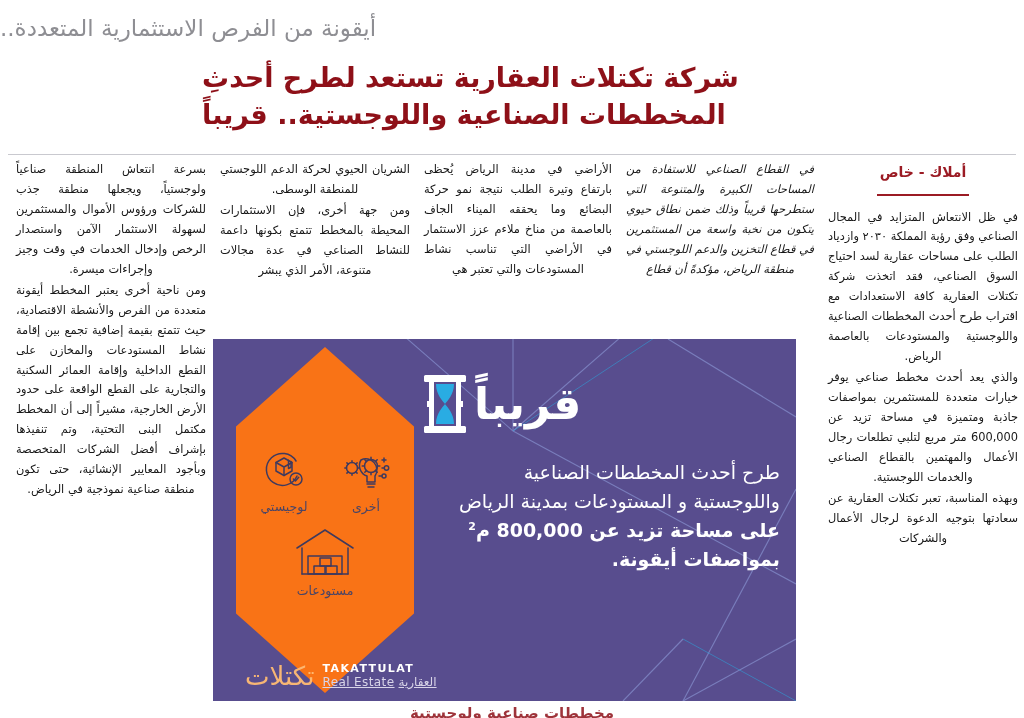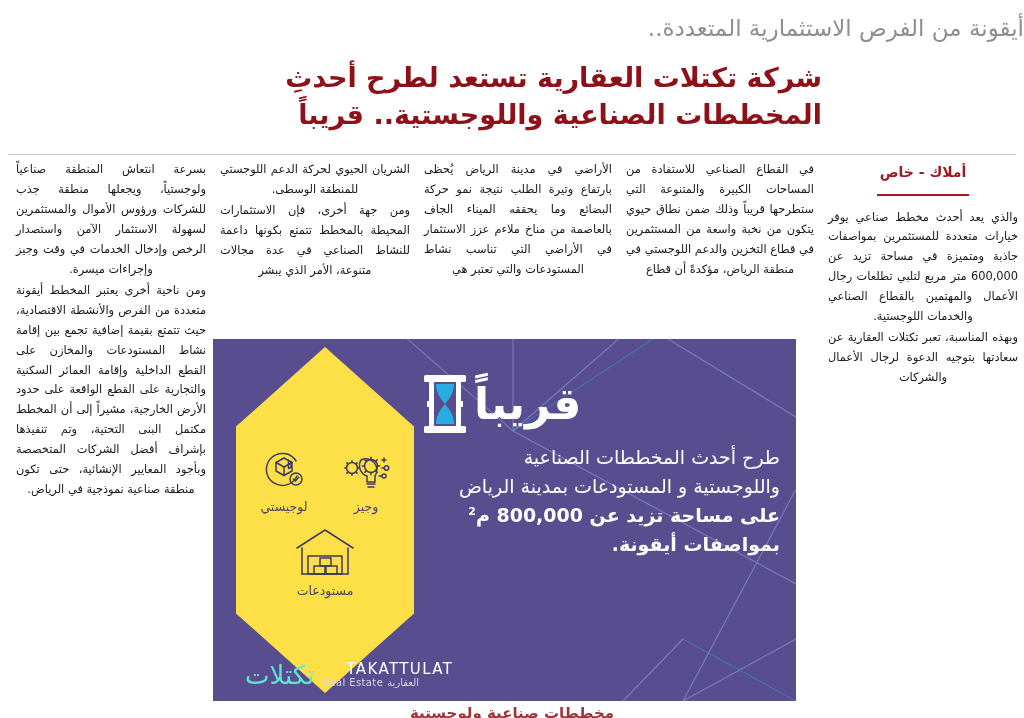--- a/index.html
+++ b/index.html
@@ -24,21 +24,21 @@
     background: #ffffff;
   }
 
   
   .masthead {
     position: absolute;
     top: 0;
     left: 0;
     width: 1024px;
     height: 152px;
-    text-align: right;
+    text-align: left;
     padding-top: 14px;
     box-sizing: border-box;
   }
   .kicker {
     font-size: 23px;
     color: #8e8e93;
     font-weight: 400;
     line-height: 1.25;
     letter-spacing: 0.2px;
     margin: 0 0 6px 0;
@@ -82,21 +82,21 @@
     text-align-last: center;
     color: #161616;
     margin-left: 48px;
   }
   .col p {
     margin: 0 0 1px 0;
     text-indent: 0;
   }
   
   .col-1 { right: 0px;   width: 190px; }
-  .col-2 { right: 204px; width: 188px; }
+  .col-2 { right: 204px; width: 188px; font-style: italic; }
   .col-3 { right: 406px; width: 188px; }
   .col-4 { right: 608px; width: 190px; }
   .col-5 { right: 812px; width: 190px; }
 
   .col-1 { text-align: justify; }
 
   .byline {
     color: #9b1b24;
     font-size: 14px;
     text-align: center;
@@ -126,21 +126,21 @@
     inset: 0;
     pointer-events: none;
   }
   
   .hex {
     position: absolute;
     left: 23px;
     top: 8px;
     width: 178px;
     height: 346px;
-    background: #fde047;
+    background: #f97316;
     clip-path: polygon(50% 0%, 100% 23%, 100% 77%, 50% 100%, 0% 77%, 0% 23%);
     display: flex;
     flex-direction: column;
     align-items: center;
     justify-content: center;
     gap: 2px;
   }
   .hex-row {
     display: flex;
     flex-direction: row-reverse;
@@ -170,64 +170,64 @@
     position: absolute;
     left: 32px;
     bottom: 12px;
     display: flex;
     flex-direction: row-reverse;
     align-items: center;
     gap: 8px;
   }
   .brand-mark {
     font-size: 26px;
-    color: #5eead4;
+    color: #fdba74;
     line-height: 1;
     font-family: "DejaVu Sans", "Liberation Sans", sans-serif;
     letter-spacing: -1px;
     opacity: 0.97;
   }
   .brand-words {
     text-align: left;
     direction: ltr;
   }
   .brand-name {
-    font-size: 15px;
-    font-weight: normal;
+    font-size: 11px;
+    font-weight: bold;
     color: #ffffff;
     letter-spacing: 1.4px;
     line-height: 1.1;
-    margin-left: 24px;
   }
   .brand-sub {
-    font-size: 10px;
+    font-size: 12px;
     color: #d8d4e8;
     letter-spacing: 0.4px;
     line-height: 1.2;
     display: flex;
     gap: 4px;
     direction: ltr;
+    text-decoration: underline;
   }
 
   
   .ad-copy {
     position: absolute;
     right: 16px;
     top: 34px;
     width: 360px;
     text-align: right;
     color: #ffffff;
   }
   .ad-title-row {
     display: flex;
     flex-direction: row;
     align-items: center;
     justify-content: flex-end;
     gap: 4px;
-    margin-bottom: 8px;
+    margin-bottom: 23px;
   }
   .ad-title {
     font-size: 44px;
     font-weight: bold;
     color: #ffffff;
     line-height: 1;
     letter-spacing: -1px;
   }
   .ad-line {
     font-size: 19px;
@@ -267,20 +267,21 @@
     <div class="headline">شركة تكتلات العقارية تستعد لطرح أحدثِ المخططات الصناعية واللوجستية.. قريباً</div>
   </div>
 
   <div class="top-rule"></div>
 
   <div class="cols">
 
     <div class="col col-1">
       <div class="byline">أملاك - خاص</div>
       <div class="byline-rule"></div>
+      <p>في ظل الانتعاش المتزايد في المجال الصناعي وفق رؤية المملكة ٢٠٣٠ وازدياد الطلب على مساحات عقارية لسد احتياج السوق الصناعي، فقد اتخذت شركة تكتلات العقارية كافة الاستعدادات مع اقتراب طرح أحدث المخططات الصناعية واللوجستية والمستودعات بالعاصمة الرياض.</p>
       <p>والذي يعد أحدث مخطط صناعي يوفر خيارات متعددة للمستثمرين بمواصفات جاذبة ومتميزة في مساحة تزيد عن 600,000 متر مربع لتلبي تطلعات رجال الأعمال والمهتمين بالقطاع الصناعي والخدمات اللوجستية.</p>
       <p>وبهذه المناسبة، تعبر تكتلات العقارية عن سعادتها بتوجيه الدعوة لرجال الأعمال والشركات</p>
     </div>
 
     <div class="col col-2">
       <p>في القطاع الصناعي للاستفادة من المساحات الكبيرة والمتنوعة التي ستطرحها قريباً وذلك ضمن نطاق حيوي يتكون من نخبة واسعة من المستثمرين في قطاع التخزين والدعم اللوجستي في منطقة الرياض، مؤكدةً أن قطاع</p>
     </div>
 
     <div class="col col-4">
       <p>الشريان الحيوي لحركة الدعم اللوجستي للمنطقة الوسطى.</p>
@@ -354,21 +355,21 @@
                 <path d="M8.9 16.9 L10.1 18.1 M17.9 25.9 L19.1 27.1"></path>
                 <path d="M19.1 16.9 L17.9 18.1 M10.1 25.9 L8.9 27.1"></path>
               </g>
               <path d="M44 14 L48 14 M46 12 L46 16"></path>
               <circle cx="48.5" cy="22" r="2.2"></circle>
               <path d="M44 22 L46.3 22"></path>
               <circle cx="46" cy="30" r="2"></circle>
               <path d="M41 30 L44 30"></path>
             </g>
           </svg>
-          <div class="hex-label">وجيز</div>
+          <div class="hex-label">أخرى</div>
         </div>
 
       </div>
 
       <div class="hex-cell hex-cell-wide">
         <svg width="66" height="54" viewBox="0 0 66 54">
           <g fill="none" stroke="#3f3a5e" stroke-width="1.5" stroke-linecap="round" stroke-linejoin="round">
             <path d="M5 22 L33 4 L61 22"></path>
             <path d="M10 22 L10 48 M56 22 L56 48"></path>
             <path d="M10 48 L56 48"></path>

